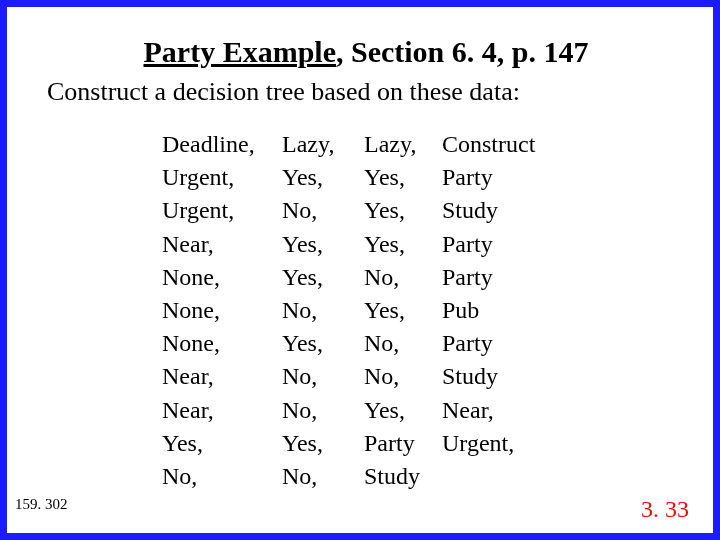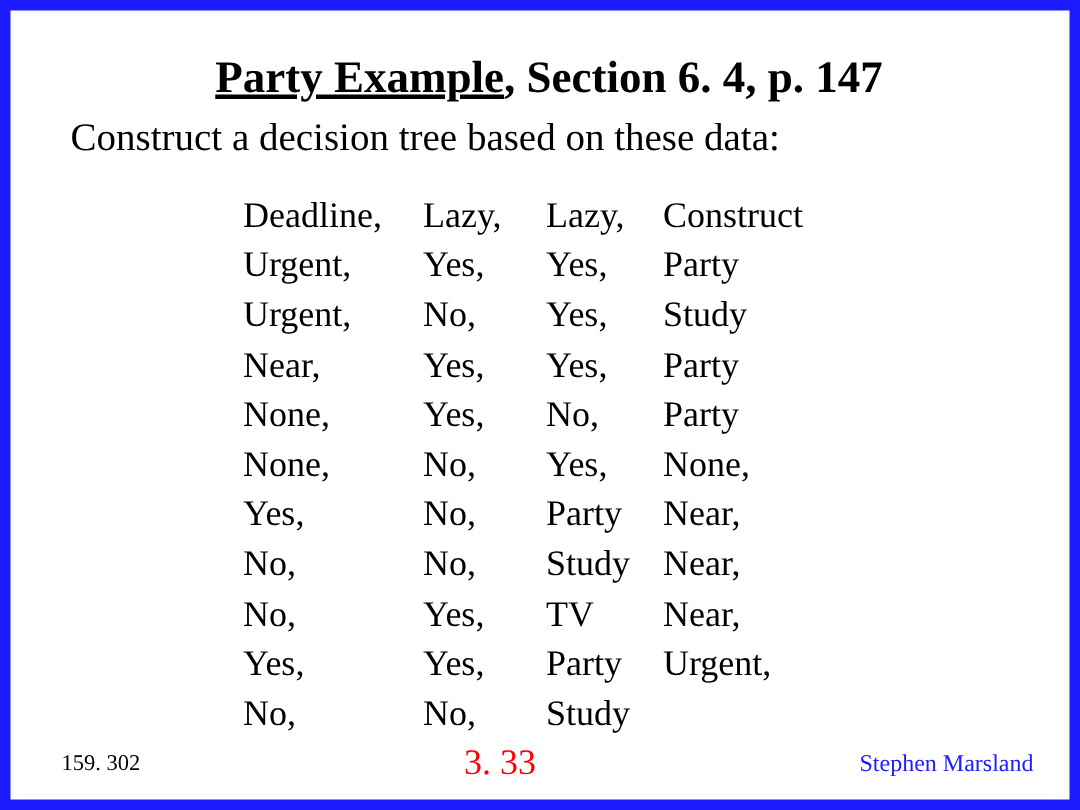--- a/index.html
+++ b/index.html
@@ -34,22 +34,22 @@
     line-height: 1.3;
     margin-left: 115px;
     color: #000;
   }
   .hdr { font-weight: normal; }
   .footer {
     position: absolute;
     left: 0; right: 0; bottom: 10px;
     display: flex;
     justify-content: space-between;
-    align-items: center;
-    padding: 0 24px 0 34px;
+    align-items: flex-start;
+    padding: 0 24px 0 8px;
   }
   .course { font-size: 15px; color: #000; }
   .slide  { font-size: 24px; color: #ff0000; }
   .author { font-size: 16px; color: #1c1cff; }
 </style>
 </head>
 <body>
 
 <div class="content">
 
@@ -81,45 +81,44 @@
     <div>Party</div>
 
     <div>None,</div>
     <div>Yes,</div>
     <div>No,</div>
     <div>Party</div>
 
     <div>None,</div>
     <div>No,</div>
     <div>Yes,</div>
+    <div>Pub</div>
 
     <div>None,</div>
     <div>Yes,</div>
     <div>No,</div>
     <div>Party</div>
 
     <div>Near,</div>
     <div>No,</div>
     <div>No,</div>
     <div>Study</div>
 
     <div>Near,</div>
     <div>No,</div>
     <div>Yes,</div>
-    <div>TV</div>
 
     <div>Near,</div>
     <div>Yes,</div>
     <div>Yes,</div>
     <div>Party</div>
 
     <div>Urgent,</div>
     <div>No,</div>
     <div>No,</div>
     <div>Study</div>
   </div>
 </div>
 
 <div class="footer">
   <div class="course">159. 302</div>
   <div class="slide">3. 33</div>
-  <div class="author">Stephen Marsland</div>
 </div>
 
 </body></html>

